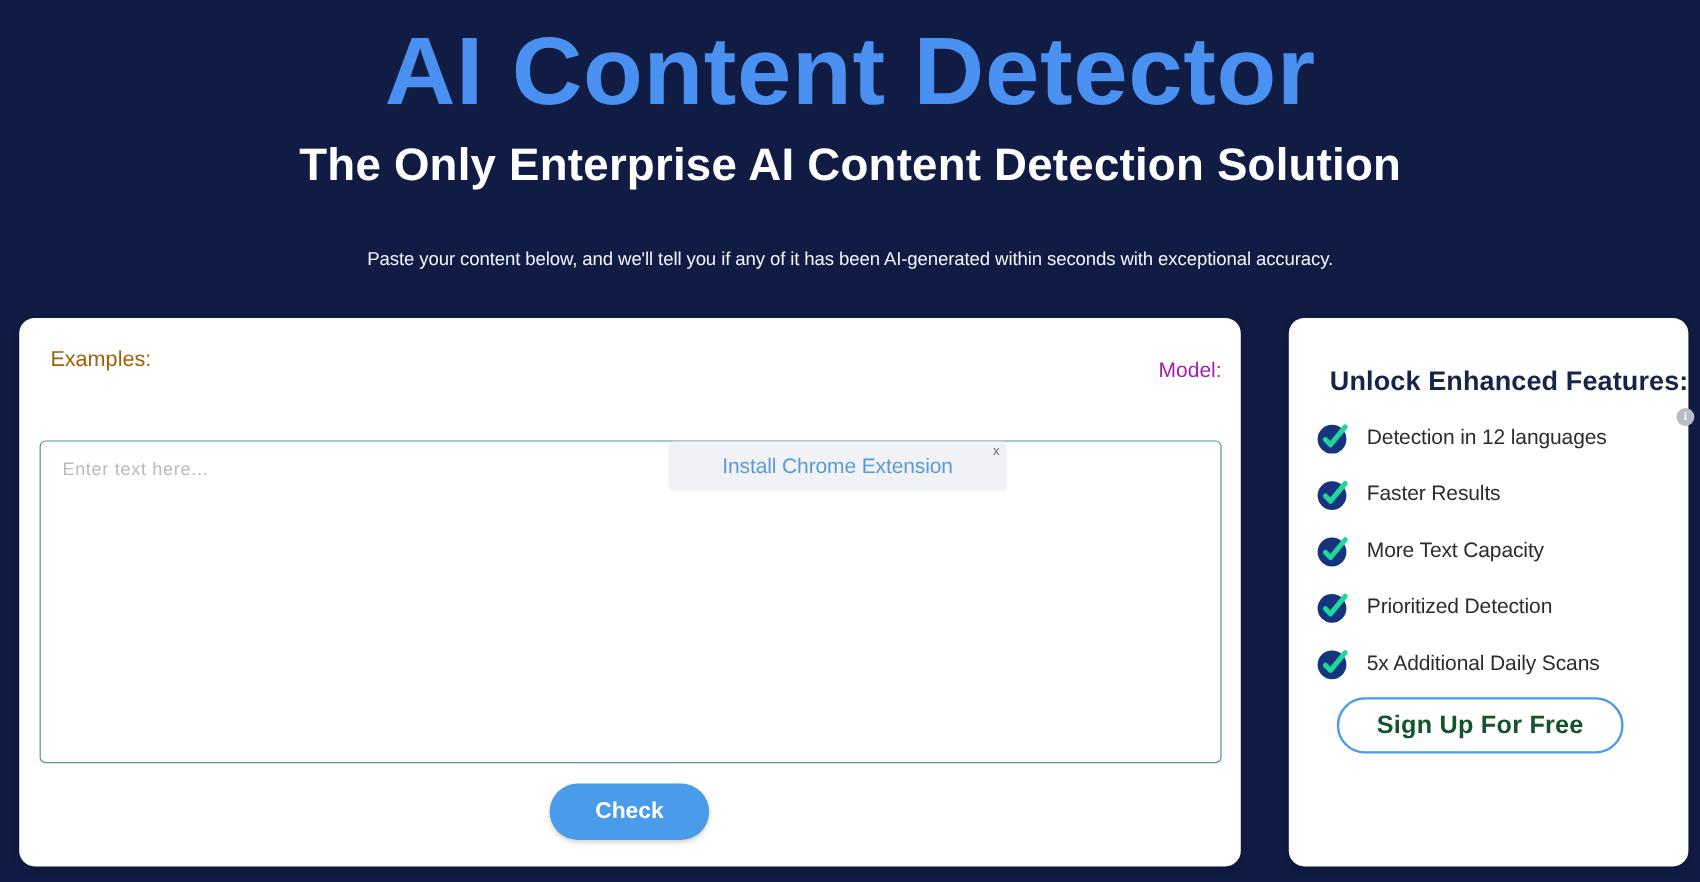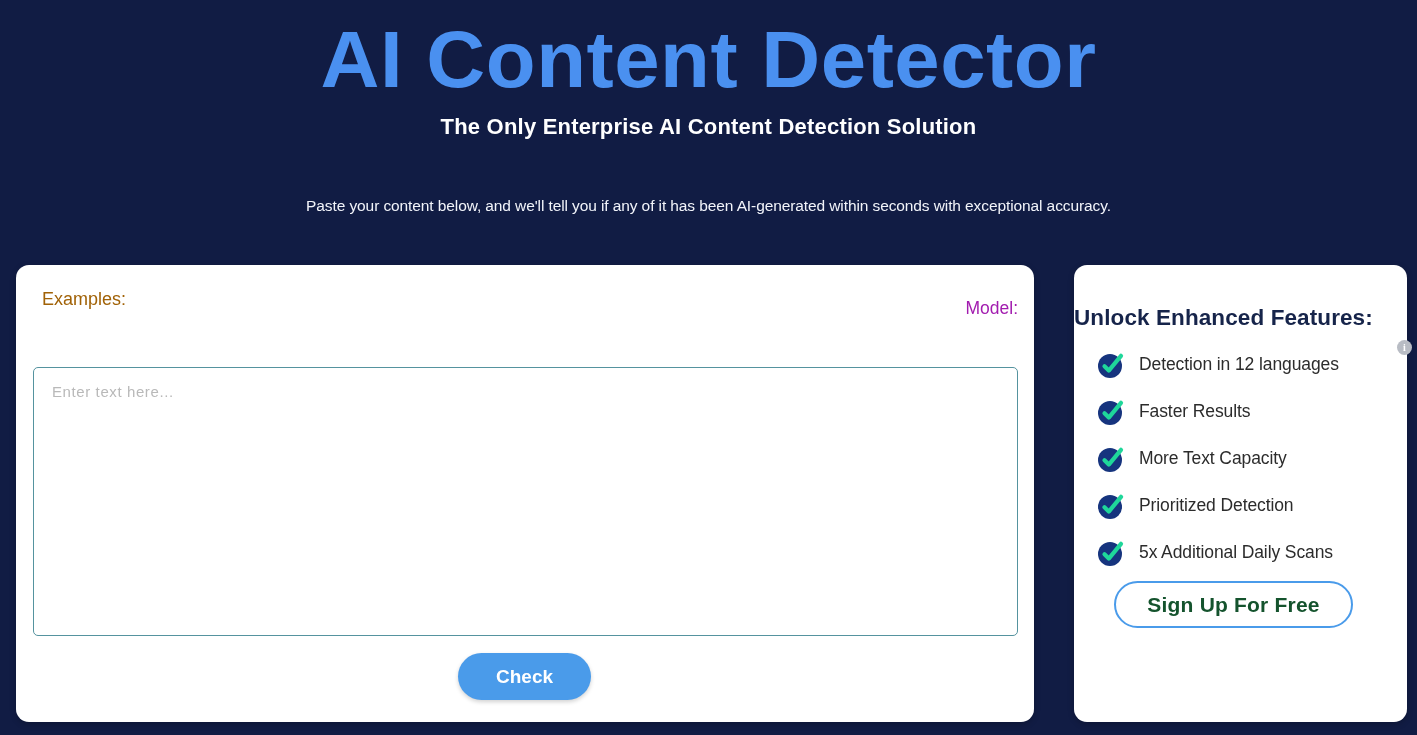--- a/index.html
+++ b/index.html
@@ -29,25 +29,25 @@
     font-size: 80px;
     line-height: 92px;
     font-weight: bold;
     color: #4a90f0;
     letter-spacing: 0.5px;
     transform: scaleX(1.02);
   }
 
   .hero-subtitle {
     font-family: "Liberation Sans Narrow", "Liberation Sans", sans-serif;
-    font-size: 22px;
+    font-size: 38px;
     line-height: 40px;
     font-weight: bold;
     color: #ffffff;
-    margin-top: 1px;
+    margin-top: 12px;
     letter-spacing: 0.2px;
   }
 
   .hero-desc {
     font-size: 15.5px;
     line-height: 22px;
     font-weight: 400;
     color: #f2f4fa;
     margin-top: 48px;
     letter-spacing: -0.1px;
@@ -223,21 +223,21 @@
     cursor: pointer;
     box-shadow: 0 2px 4px rgba(0,0,0,0.18);
   }
 
   
   .side-title {
     position: absolute;
     left: 0;
     top: 40px;
     width: 100%;
-    text-align: left;
+    text-align: right;
     font-family: "Liberation Sans Narrow", "Liberation Sans", sans-serif;
     font-size: 22.5px;
     font-weight: bold;
     color: #16244a;
     letter-spacing: 0.1px;
   }
 
   .feature-list {
     position: absolute;
     left: 22px;
@@ -315,20 +315,24 @@
     </div>
 
     <div class="model-row">
       <span class="model-label">Model:</span>
     </div>
 
     <div class="textarea-wrap">
       <textarea class="text-area" placeholder="Enter text here..." style=""></textarea>
     </div>
 
+    <div class="ext-banner">
+      <span class="ext-banner-text">Install Chrome Extension</span>
+      <span class="ext-close">x</span>
+    </div>
 
     <button class="check-btn">Check</button>
   </div>
 
   <div class="side-card">
     <div class="side-title">Unlock Enhanced Features:</div>
 
     <ul class="feature-list">
       <li class="feature-item">
         <span class="check-icon">

